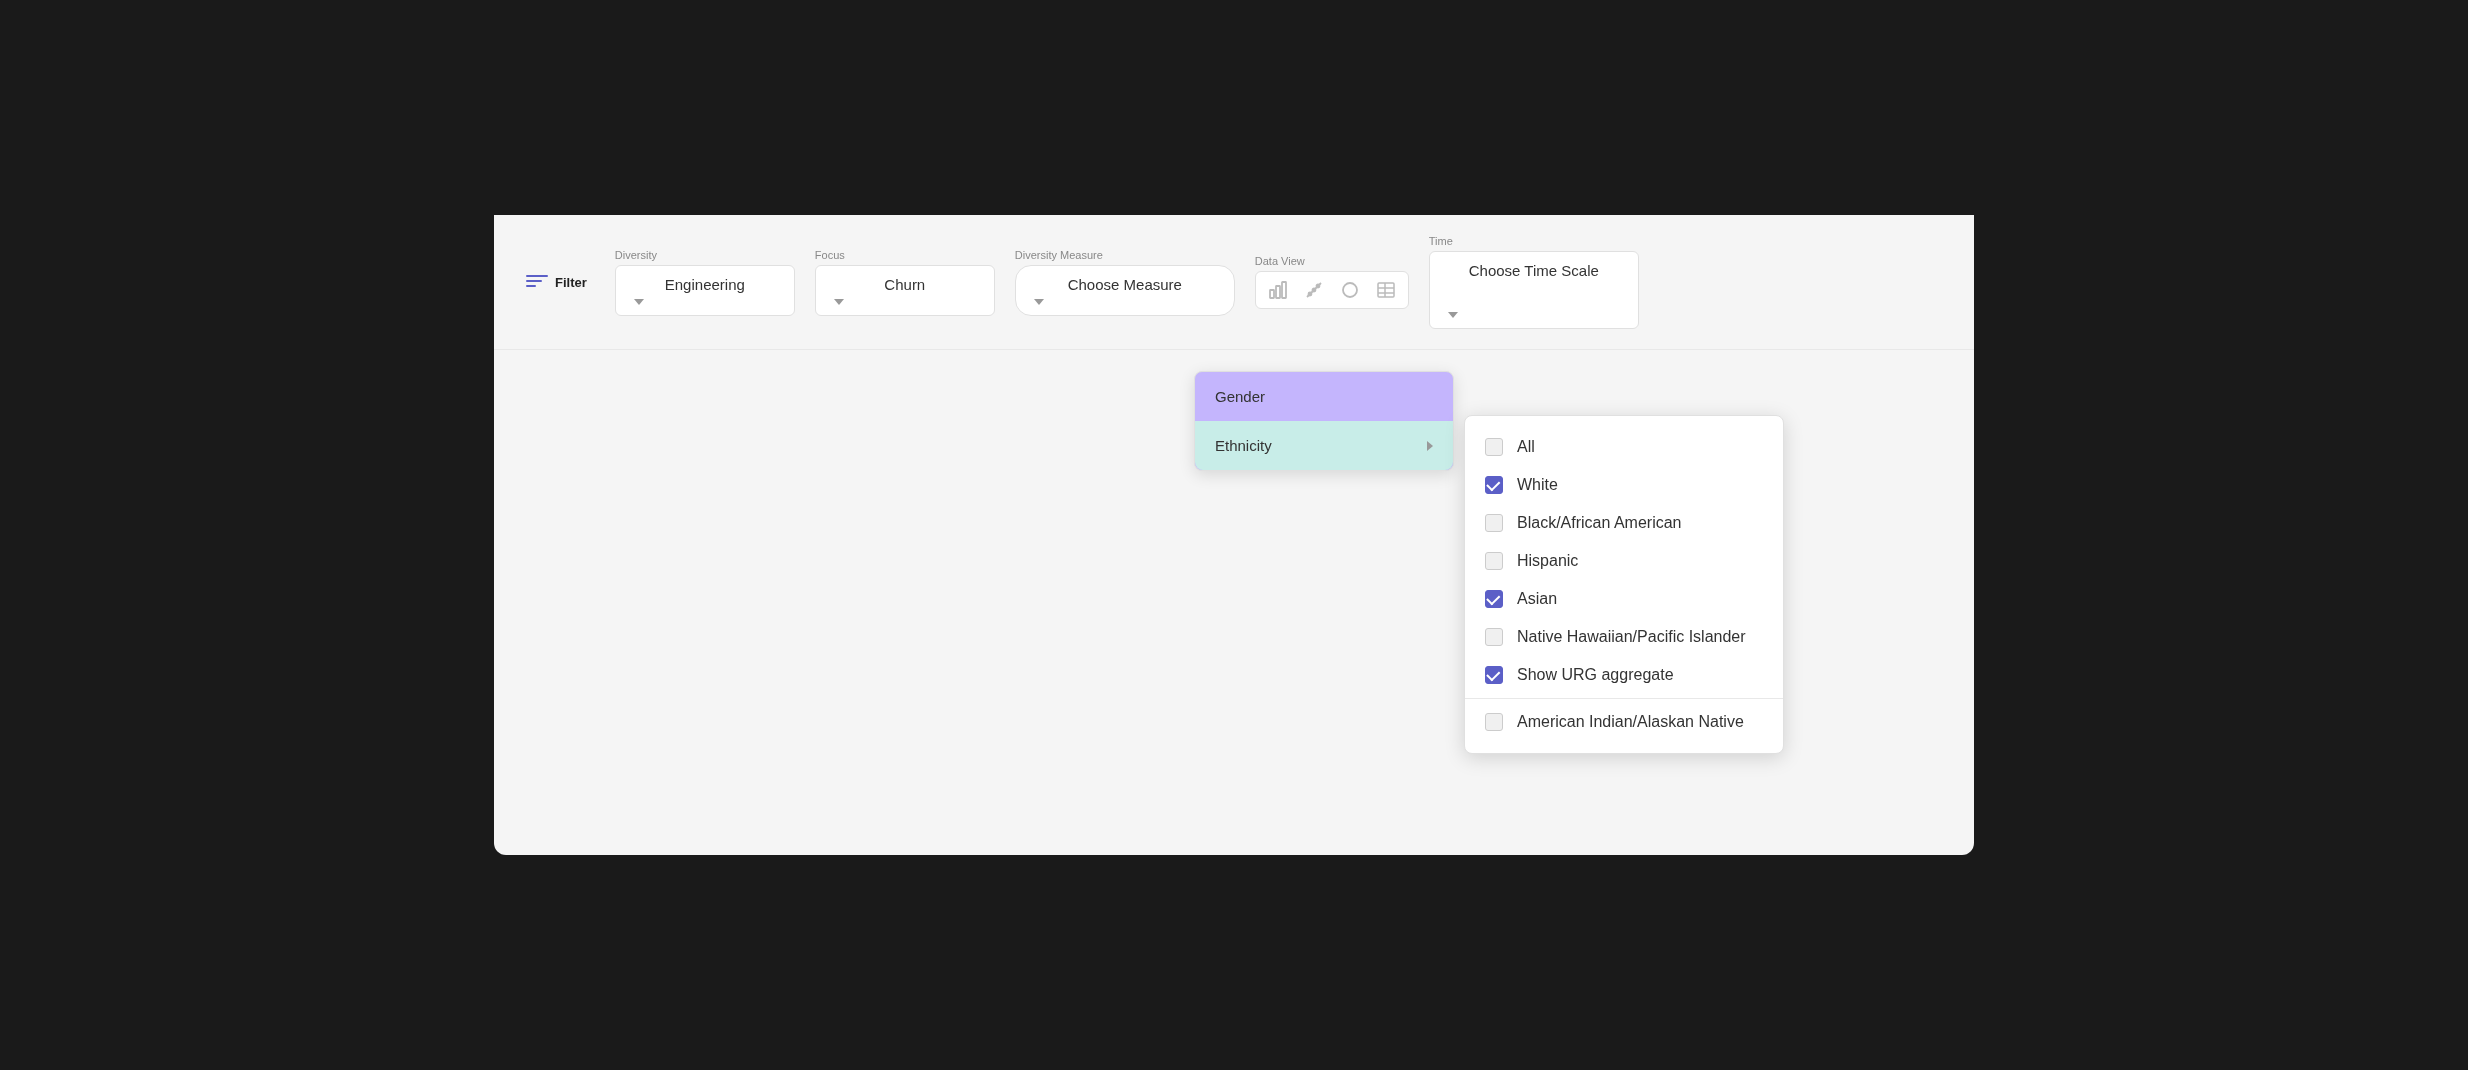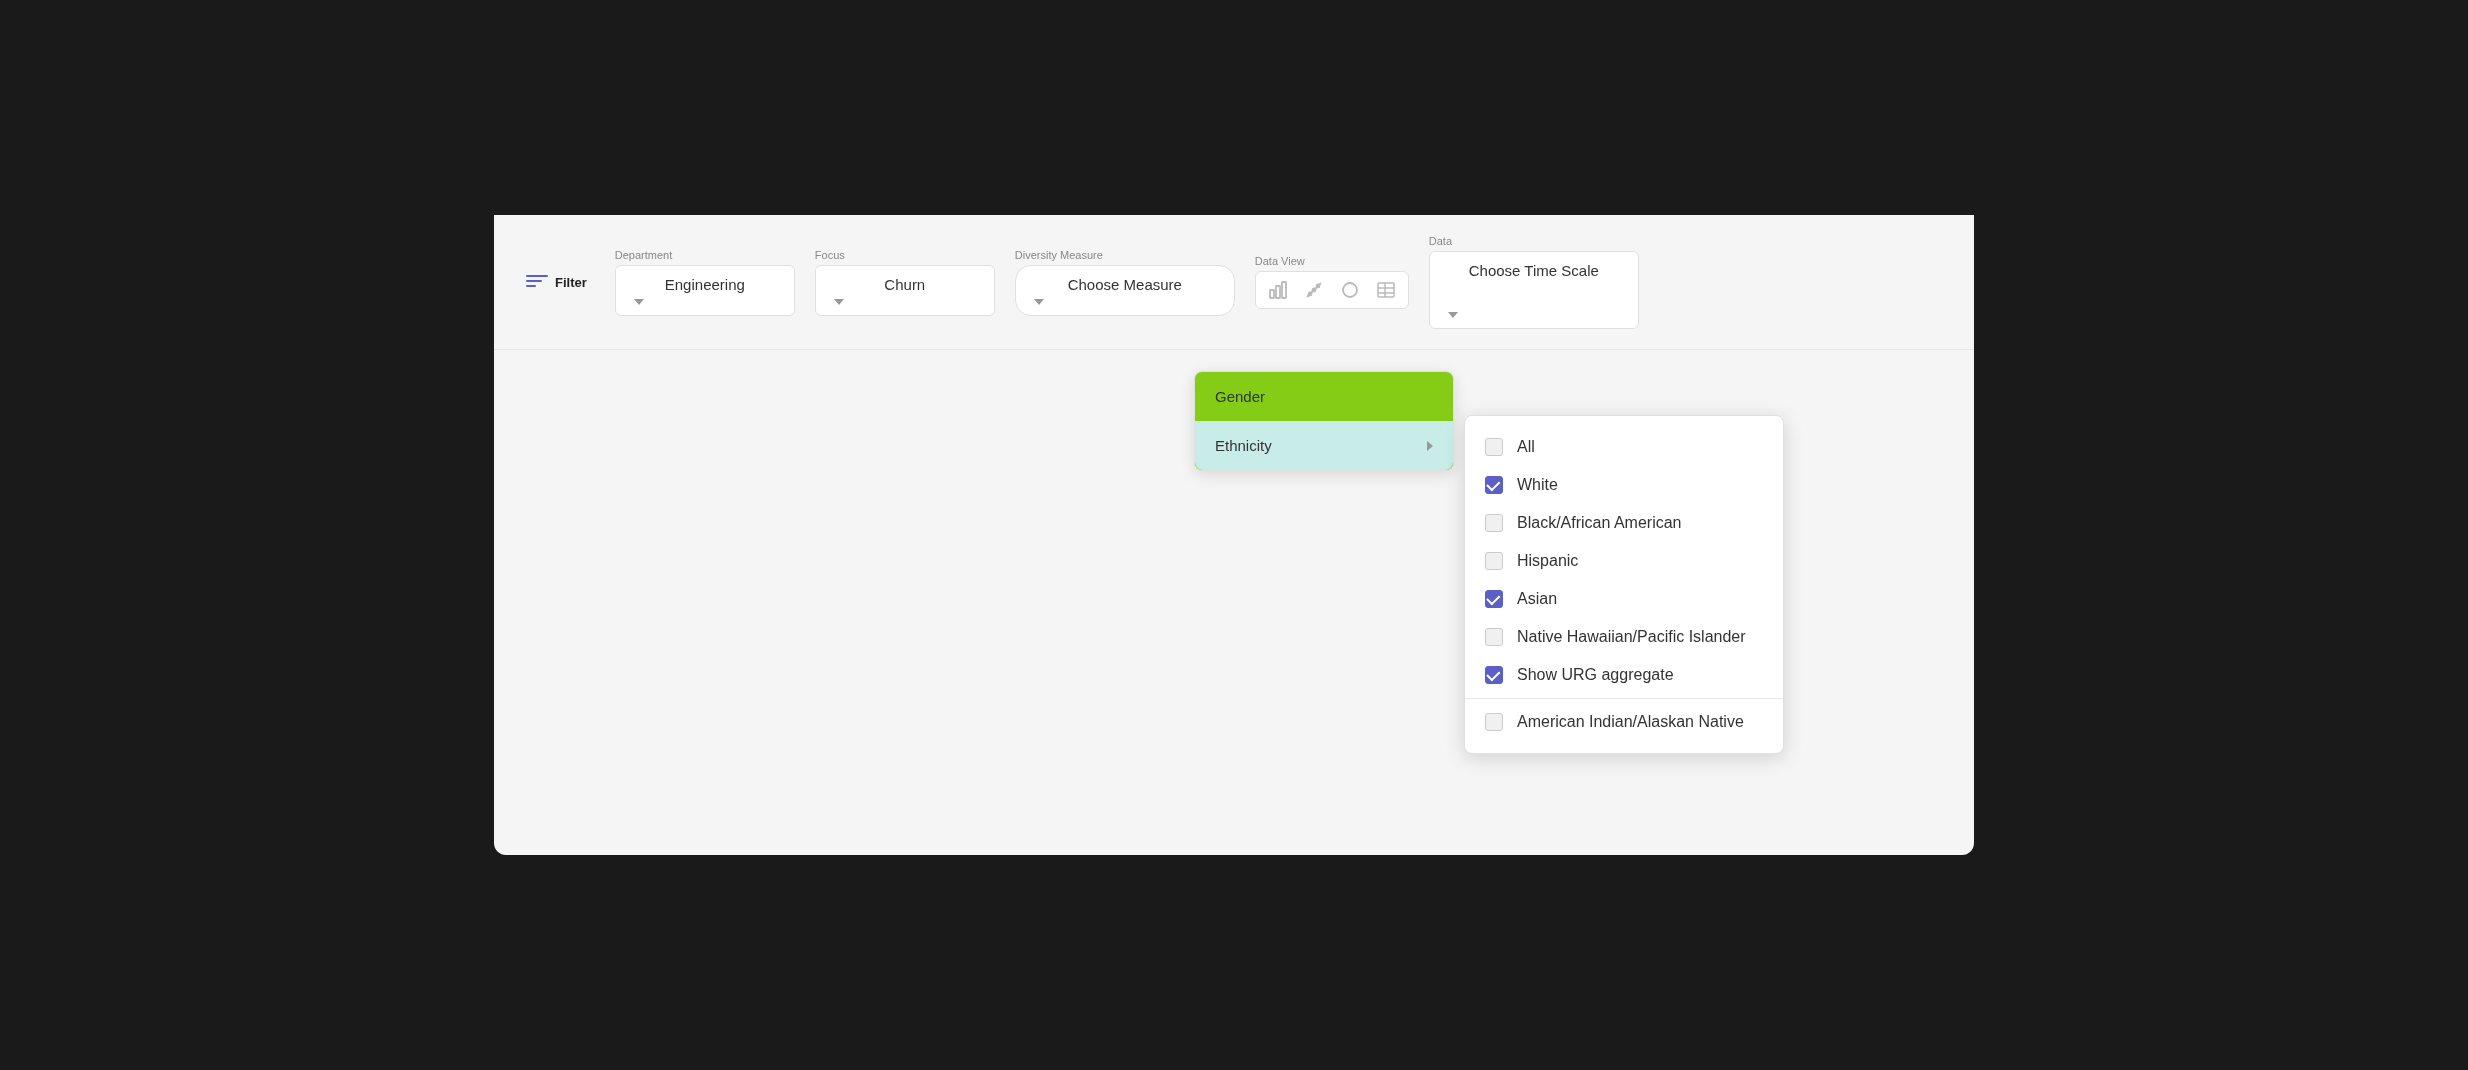--- a/index.html
+++ b/index.html
@@ -118,21 +118,21 @@
     .time-dropdown {
       min-width: 210px;
       gap: 33px;
     }
 
     
     .measure-dropdown-menu {
       position: absolute;
       top: 156px;
       left: 700px;
-      background: #84cc16;
+      background: #c4b5fd;
       border: 1px solid #e0e0e0;
       border-radius: 8px;
       box-shadow: 0 4px 16px rgba(0,0,0,0.12);
       z-index: 100;
       width: 260px;
       overflow: visible;
     }
     .measure-menu-item {
       padding: 16px 20px;
       font-size: 15px;
@@ -223,21 +223,21 @@
     <div class="filter-btn">
       <div class="filter-icon">
         <span></span>
         <span></span>
         <span></span>
       </div>
       <span class="filter-label">Filter</span>
     </div>
 
     <div class="field-group">
-      <span class="field-label">Department</span>
+      <span class="field-label">Diversity</span>
       <button class="dropdown-btn">
         <span class="btn-text">Engineering</span>
         <span class="chevron"></span>
       </button>
     </div>
 
     <div class="field-group">
       <span class="field-label">Focus</span>
       <button class="dropdown-btn">
         <span class="btn-text">Churn</span>
@@ -281,21 +281,21 @@
             <rect x="2" y="3" width="16" height="14" rx="1"></rect>
             <line x1="2" y1="8" x2="18" y2="8"></line>
             <line x1="2" y1="13" x2="18" y2="13"></line>
             <line x1="9" y1="3" x2="9" y2="17"></line>
           </svg>
         </span>
       </div>
     </div>
 
     <div class="field-group">
-      <span class="field-label">Data</span>
+      <span class="field-label">Time</span>
       <button class="dropdown-btn time-dropdown">
         <span class="btn-text">Choose Time Scale</span>
         <span class="chevron"></span>
       </button>
     </div>
   </div>
 
   <div style="height: 460px; background: #f5f5f5;"></div>
 
   <div class="measure-dropdown-menu">

